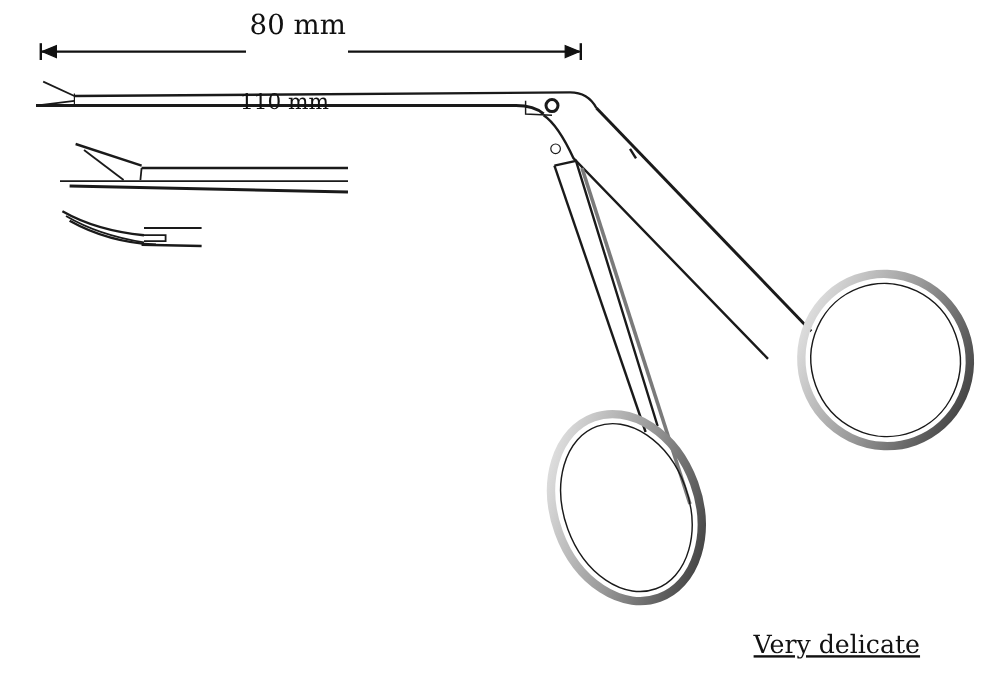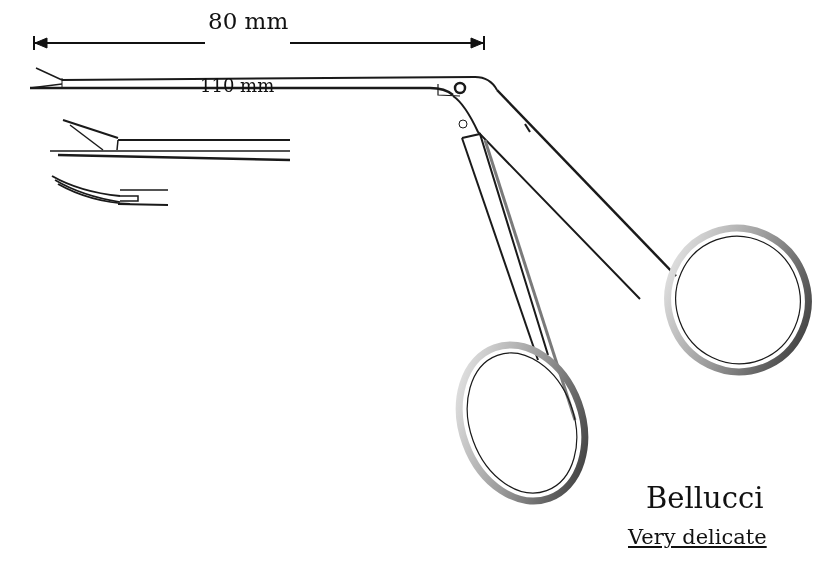--- a/index.html
+++ b/index.html
@@ -75,15 +75,14 @@
       <path d="M55,180 Q82,196 120,202" stroke-width="1.5"></path>
       <path d="M58,184 Q90,202 130,204" stroke-width="2"></path>
       <path d="M120,190 L168,190" stroke-width="1.5"></path>
       <path d="M120,196 L138,196 L138,201 L120,201" stroke-width="1.5"></path>
       <path d="M118,204 L168,205" stroke-width="2"></path>
     </g>
   </svg>
 
   <div class="lbl" id="dim1">80 mm</div>
   <div class="lbl" id="dim2">110 mm</div>
-  <div class="lbl" id="title">Bellucci</div>
   <div class="lbl" id="subtitle">Very delicate</div>
 </div>
 
 </body></html>

